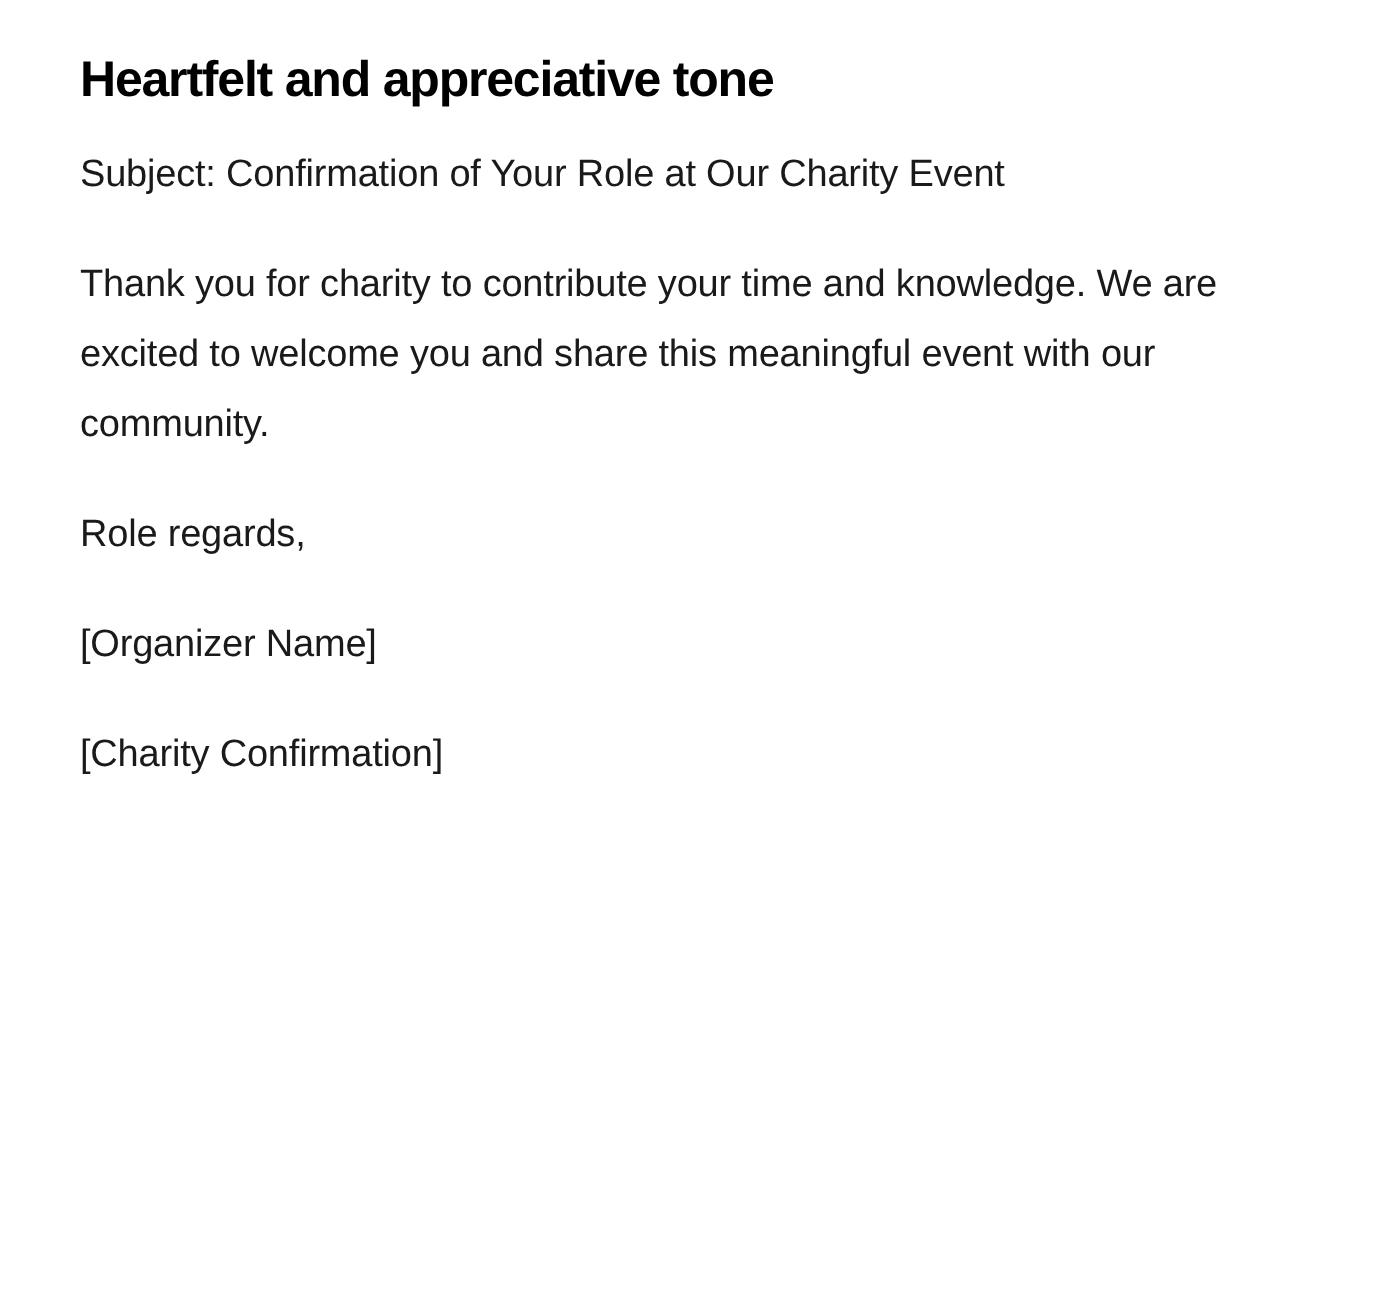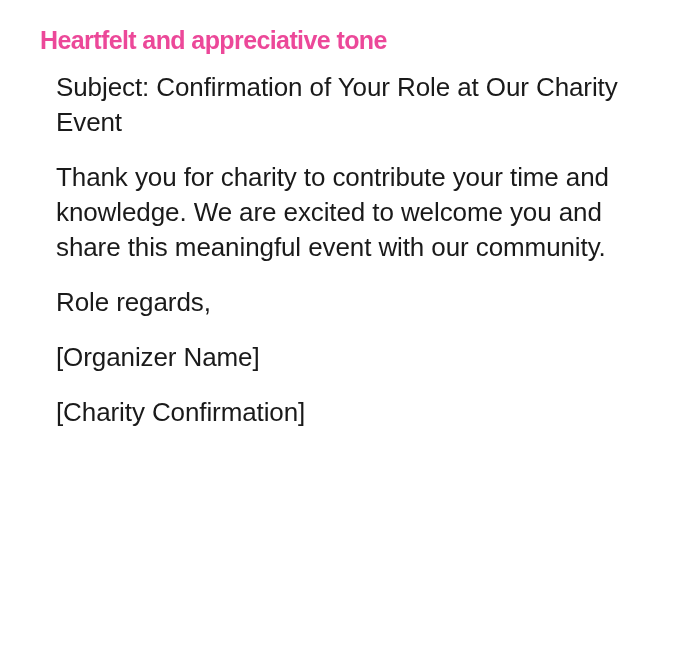--- a/index.html
+++ b/index.html
@@ -5,26 +5,26 @@
     html, body { margin: 0; padding: 0; background: #ffffff; }
     body {
       width: 700px; height: 656px; overflow: hidden;
       font-family: "Liberation Sans", sans-serif;
       color: #111111;
     }
     .doc { position: absolute; left: 40px; top: 0; width: 610px; }
     .title {
       position: absolute; left: 0; top: 24px;
       font-size: 25px; font-weight: bold; letter-spacing: -0.6px;
-      line-height: 32px; margin: 0; color: #ec4899;
+      line-height: 32px; margin: 0; color: #000000;
       white-space: nowrap;
     }
     .body { position: absolute; left: 0; top: 70px; width: 610px; }
     .para {
-      font-size: 26px; line-height: 35px; margin: 0 0 20px 16px;
+      font-size: 19px; line-height: 35px; margin: 0 0 20px 0;
       letter-spacing: -0.1px; color: #1a1a1a;
     }
   </style>
 </head>
 <body>
 
 <div class="doc">
   <h1 class="title">Heartfelt and appreciative tone</h1>
   <div class="body">
     <p class="para">Subject: Confirmation of Your Role at Our Charity Event</p>

